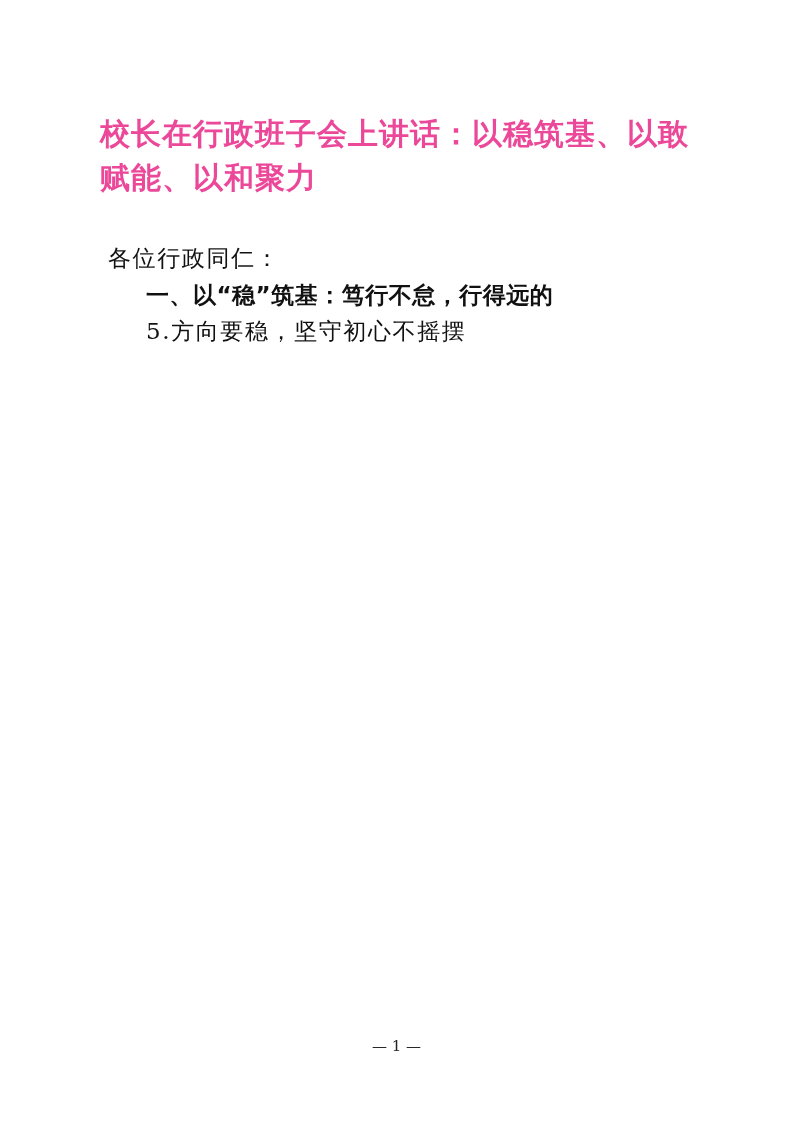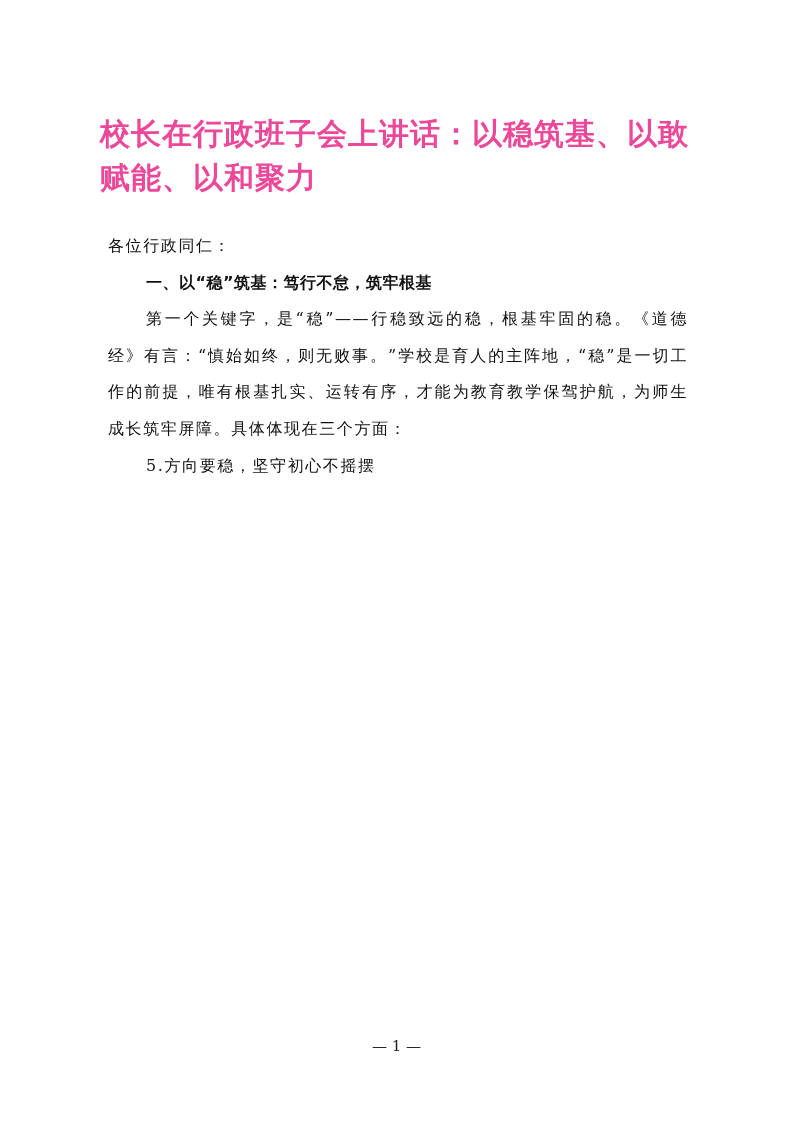--- a/index.html
+++ b/index.html
@@ -1,31 +1,30 @@
 <!DOCTYPE html>
 <html><head>
   <meta charset="utf-8">
   <style>
     html, body { margin: 0; padding: 0; background: #ffffff; }
     body { width: 793px; height: 1122px; position: relative; overflow: hidden;
       font-family: "DejaVu Serif", "Liberation Serif", serif; color: #111; }
     .title { position: absolute; left: 100px; width: 593px; top: 112px; text-align: left;
       font-family: "DejaVu Sans", "Liberation Sans", sans-serif; font-weight: bold;
       font-size: 30px; line-height: 44px; letter-spacing: 1px; color: #ec4899; }
-    .body { position: absolute; left: 108px; width: 580px; top: 228px; font-size: 16px; line-height: 36.6px; }
+    .body { position: absolute; left: 108px; width: 580px; top: 240px; font-size: 23px; line-height: 36.6px; }
     .p { margin: 0; text-align: justify; text-align-last: left; letter-spacing: 1.6px; }
     .indent { text-indent: 38px; }
     .h { font-family: "DejaVu Sans", "Liberation Sans", sans-serif; font-weight: bold; letter-spacing: 0.5px; }
     .footer { position: absolute; top: 1037px; left: 0; width: 793px; text-align: center; font-size: 15px; color: #222; }
   </style>
 </head>
 <body>
 
 <div class="title">校长在行政班子会上讲话：以稳筑基、以敢赋能、以和聚力</div>
 
 <div class="body">
   <p class="p">各位行政同仁：</p>
-  <p class="p indent h">一、以“稳”筑基：笃行不怠，筑牢根基</p>
-  <p class="p indent">第一个关键字，是“稳”——行稳致远的稳，根基牢固的稳。《道德经》有言：“慎始如终，则无败事。”学校是育人的主阵地，“稳”是一切工作的前提，唯有根基扎实、运转有序，才能为教育教学保驾护航，为师生成长筑牢屏障。具体体现在三个方面：</p>
+  <p class="p indent h">一、以“稳”筑基：笃行不怠，行得远的</p>
   <p class="p indent">5.方向要稳，坚守初心不摇摆</p>
 </div>
 
 <div class="footer">— 1 —</div>
 
 </body></html>

